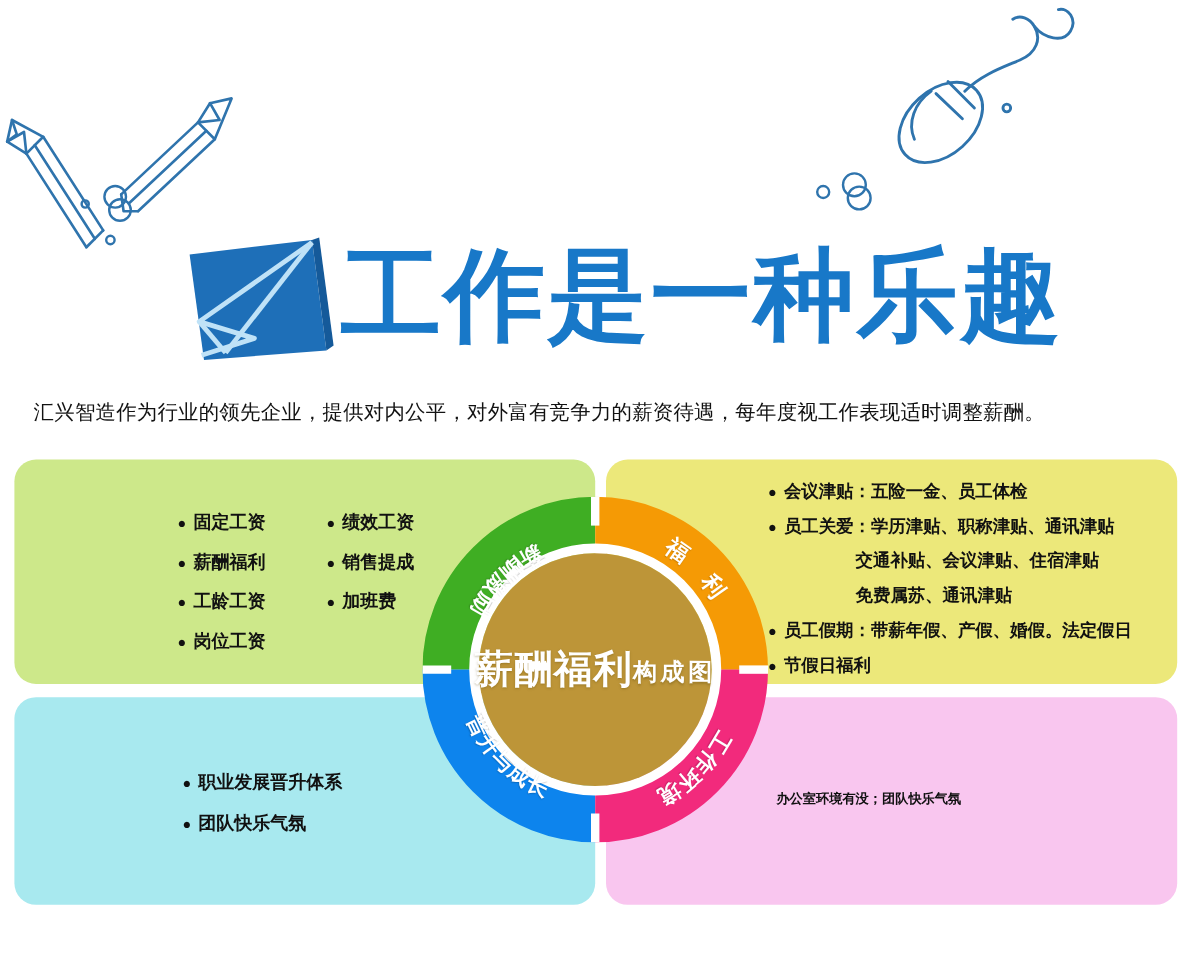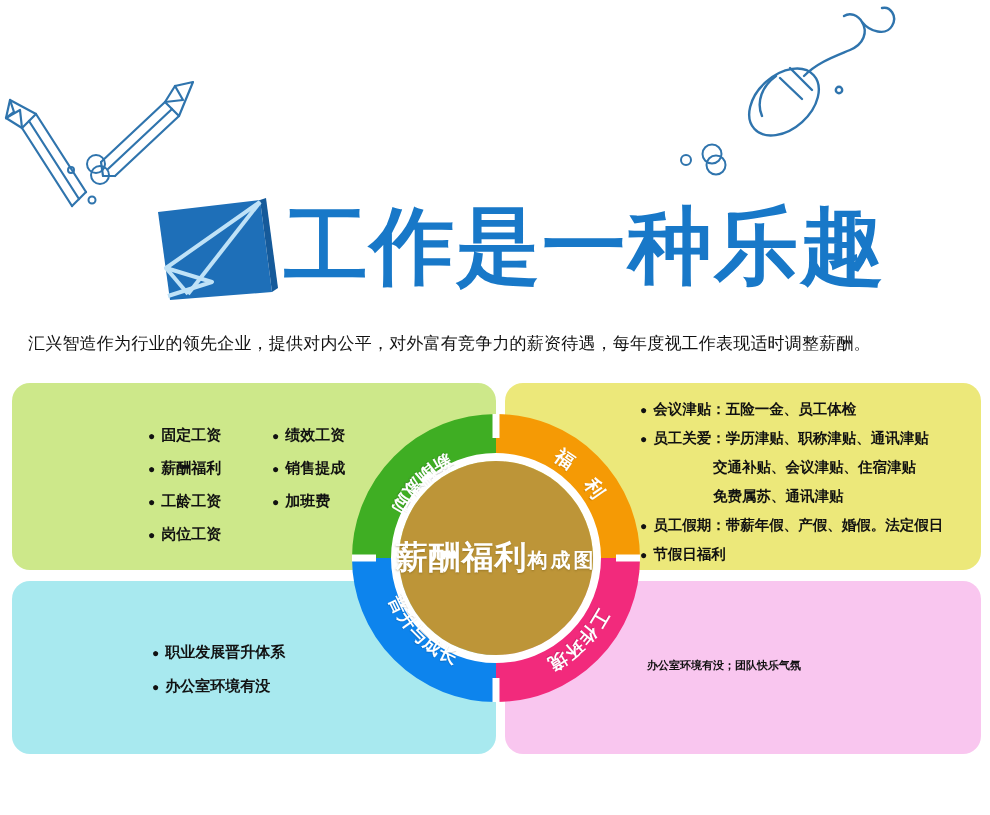--- a/index.html
+++ b/index.html
@@ -214,21 +214,21 @@
       </div>
   </div>
 
   <div class="bullets" id="bl-list">
     <div class="row">
         <span class="dot">●</span>
         <span>职业发展晋升体系</span>
       </div>
     <div class="row">
         <span class="dot">●</span>
-        <span>办公室环境有没</span>
+        <span>团队快乐气氛</span>
       </div>
   </div>
 
   <div id="br-line">办公室环境有没；团队快乐气氛</div>
 
   <div id="donut">
     <svg width="288" height="288" viewBox="0 0 288 288">
       <defs>
         <path id="arcGreen" d="M 144 144 m 0 -112 A 112 112 0 0 0 32 144" fill="none"></path>
         <path id="arcOrange" d="M 144 144 m 0 -112 A 112 112 0 0 1 256 144" fill="none"></path>

